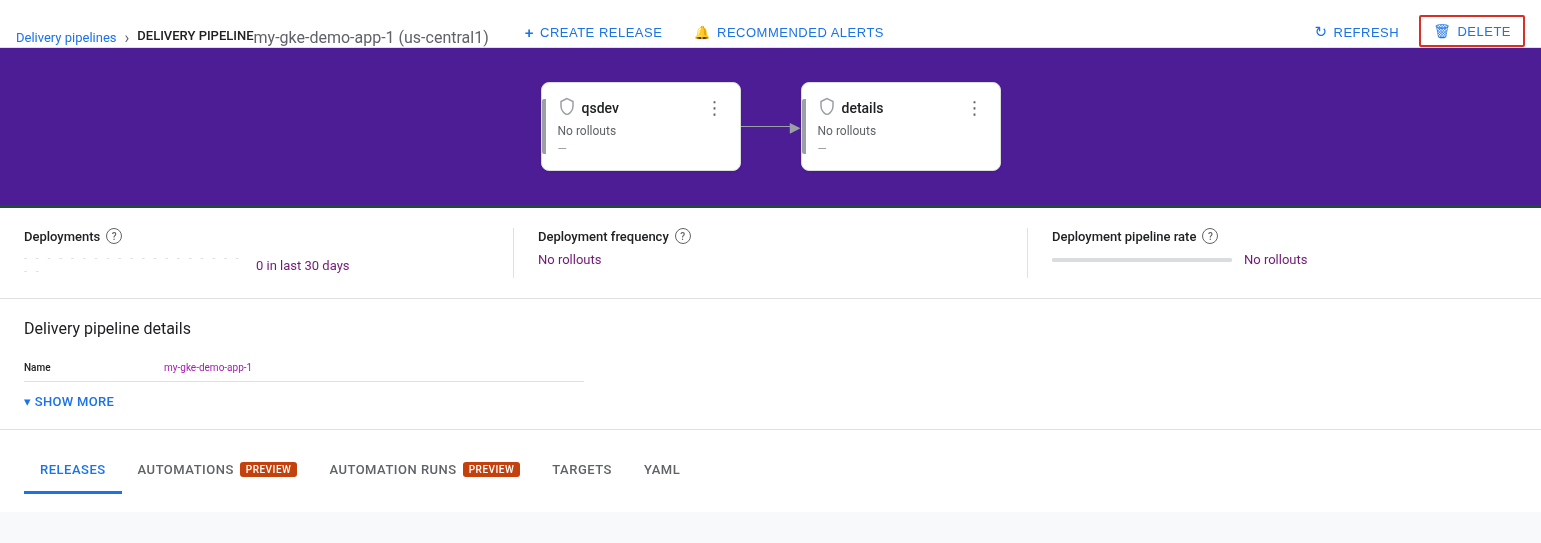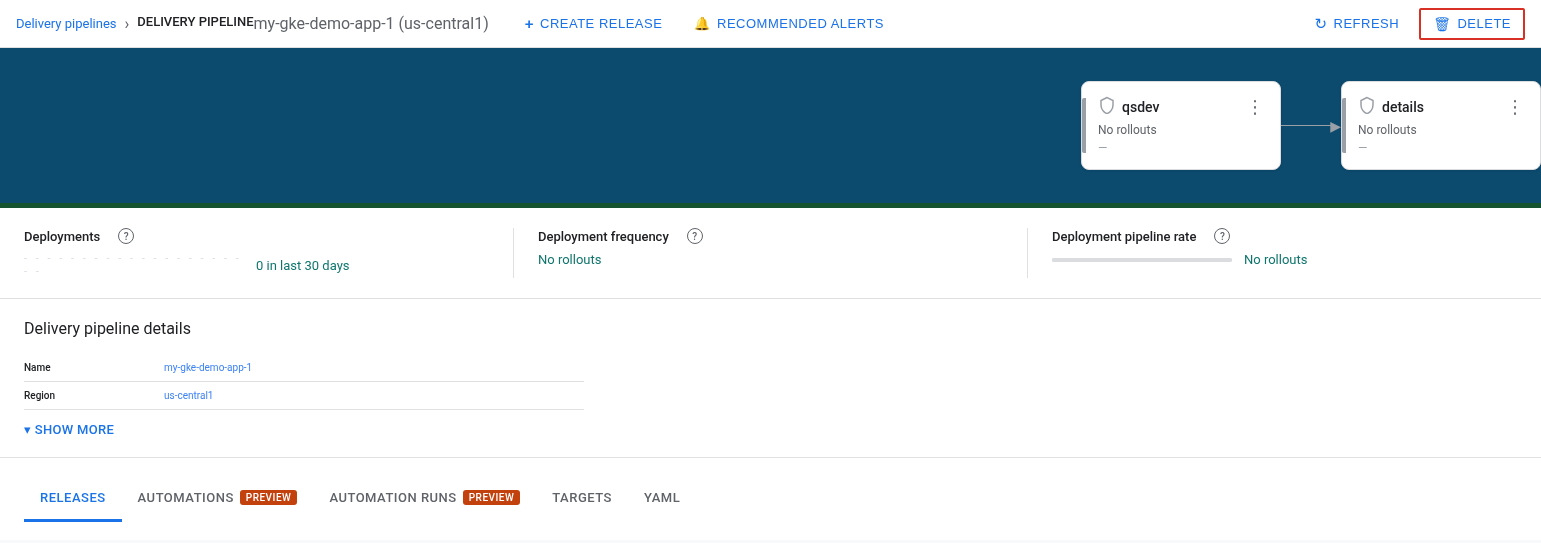--- a/index.html
+++ b/index.html
@@ -1,21 +1,21 @@
 <!DOCTYPE html>
 <html><head>
   <meta charset="utf-8">
   <style>
     * { box-sizing: border-box; margin: 0; padding: 0; }
     body { font-family: 'Google Sans', Roboto, Arial, sans-serif; font-size: 13px; background: #f8f9fa; color: #202124; }
 
     
     .top-bar {
       display: flex;
-      align-items: center;
+      align-items: flex-end;
       background: #fff;
       border-bottom: 1px solid #e0e0e0;
       padding: 0 16px;
       height: 48px;
       gap: 8px;
     }
     .breadcrumb {
       display: flex;
       align-items: center;
       gap: 8px;
@@ -80,27 +80,27 @@
       font-size: 13px;
       font-weight: 500;
       cursor: pointer;
       letter-spacing: 0.5px;
       text-transform: uppercase;
       border-radius: 2px;
     }
 
     
     .pipeline-canvas {
-      background: #0c4a6e;
+      background: #4c1d95;
       padding: 32px 0;
       display: flex;
-      justify-content: flex-end;
+      justify-content: center;
       align-items: center;
       min-height: 160px;
-      border-bottom: 5px solid #14532d;
+      border-bottom: 3px solid #14532d;
     }
     .pipeline-nodes {
       display: flex;
       align-items: center;
       gap: 0;
     }
     .pipeline-node {
       background: #fff;
       border: 1px solid #dadce0;
       border-radius: 8px;
@@ -166,21 +166,21 @@
     .metric-item {
       flex: 1;
       padding-right: 24px;
       border-right: 1px solid #e0e0e0;
       margin-right: 24px;
     }
     .metric-item:last-child { border-right: none; margin-right: 0; padding-right: 0; }
     .metric-label {
       display: flex;
       align-items: center;
-      gap: 18px;
+      gap: 6px;
       font-size: 13px;
       font-weight: 500;
       color: #202124;
       margin-bottom: 8px;
     }
     .metric-help {
       display: inline-flex;
       align-items: center;
       justify-content: center;
       width: 16px;
@@ -202,21 +202,21 @@
       border-radius: 2px;
       flex: 1;
       max-width: 180px;
     }
     .metric-bar-progress {
       height: 4px;
       background: #dadce0;
       border-radius: 2px;
       width: 100%;
     }
-    .metric-text { font-size: 13px; color: #0f766e; }
+    .metric-text { font-size: 13px; color: #701a75; }
 
     
     .details-section {
       background: #fff;
       padding: 20px 24px;
     }
     .details-title {
       font-size: 16px;
       font-weight: 400;
       color: #202124;
@@ -230,21 +230,21 @@
     .details-table tr { border-bottom: 1px solid #e0e0e0; }
     .details-table td {
       padding: 8px 0;
       font-size: 10px;
     }
     .details-table td:first-child {
       font-weight: 500;
       width: 140px;
       color: #202124;
     }
-    .details-table td:last-child { color: #3b82f6; }
+    .details-table td:last-child { color: #a21caf; }
     .show-more {
       display: flex;
       align-items: center;
       gap: 4px;
       color: #1a73e8;
       font-size: 13px;
       font-weight: 500;
       cursor: pointer;
       margin-top: 12px;
       text-transform: uppercase;
@@ -412,24 +412,20 @@
 </div>
 
 <div class="details-section">
   <h2 class="details-title">Delivery pipeline details</h2>
   <table class="details-table">
     <tbody>
       <tr>
         <td>Name</td>
         <td>my-gke-demo-app-1</td>
       </tr>
-      <tr>
-        <td>Region</td>
-        <td>us-central1</td>
-      </tr>
     </tbody>
   </table>
   <div class="show-more">
     <span>▾</span>
     <span>SHOW MORE</span>
   </div>
 </div>
 
 <div class="tabs-section">
   <div class="tab-item active">

